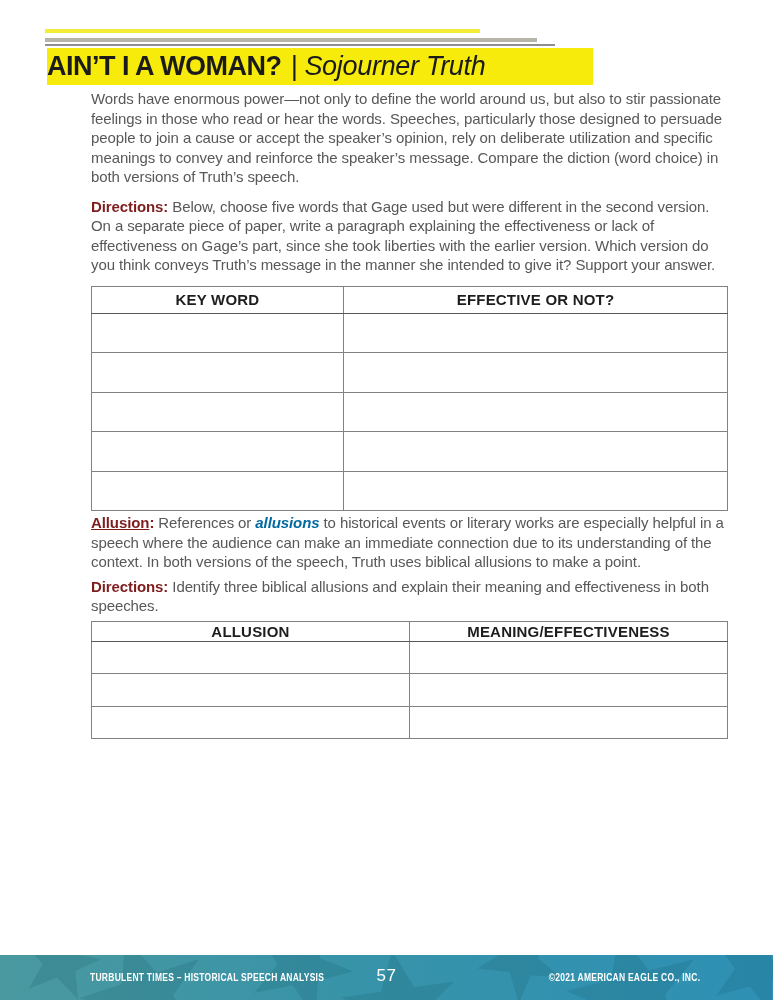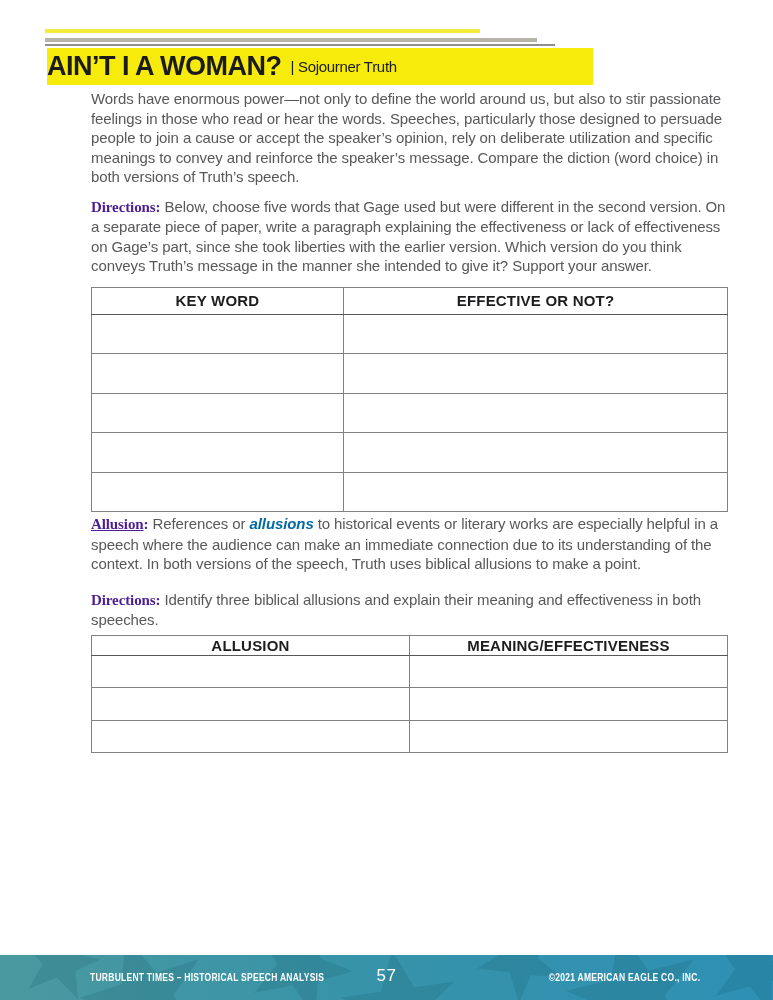--- a/index.html
+++ b/index.html
@@ -20,36 +20,36 @@
   
   .banner{
     position:absolute;left:47px;top:48px;width:546px;height:37px;
     background:#f7eb0c;display:flex;align-items:center;
     box-sizing:border-box;white-space:nowrap;
   }
   .banner .title{
     font-size:27px;font-weight:800;color:#1b1b1b;letter-spacing:-0.5px;
   }
   .banner .byline{
-    font-size:15px;font-weight:400;color:#1b1b1b;margin-left:9px;letter-spacing:-0.3px;
+    font-size:27px;font-weight:400;color:#1b1b1b;margin-left:9px;letter-spacing:-0.3px;font-style:italic;
   }
 
   
   .content{position:absolute;left:91px;top:85px;width:637px;}
   .section-heading{
     margin:0;font-size:18px;font-weight:700;color:#262626;letter-spacing:-0.2px;
   }
   .h1{margin-top:22px;}
   .h2{margin-top:23px;}
   p{margin:0;font-size:15px;line-height:19.5px;color:#58585a;letter-spacing:-0.1px;}
   .p-intro{margin-top:4px;}
   .p-directions1{margin-top:10px;}
   .p-allusion{margin-top:2px;}
-  .p-directions2{margin-top:16px;}
-  .b{font-weight:700;color:#4c1d95;font-family:Liberation Serif, serif;}
+  .p-directions2{margin-top:5px;}
+  .b{font-weight:700;color:#7f1d1d;}
   .u{text-decoration:underline;}
   .bi{font-weight:700;font-style:italic;color:#0369a1;}
 
   
   table{border-collapse:collapse;width:637px;table-layout:fixed;}
   .tbl1{margin-top:11px;}
   .tbl2{margin-top:5px;}
   th,td{border:1.5px solid #808285;padding:0;}
   table{border:1.5px solid #4d4d4f;}
   th{border-bottom:1.5px solid #58585a;}

